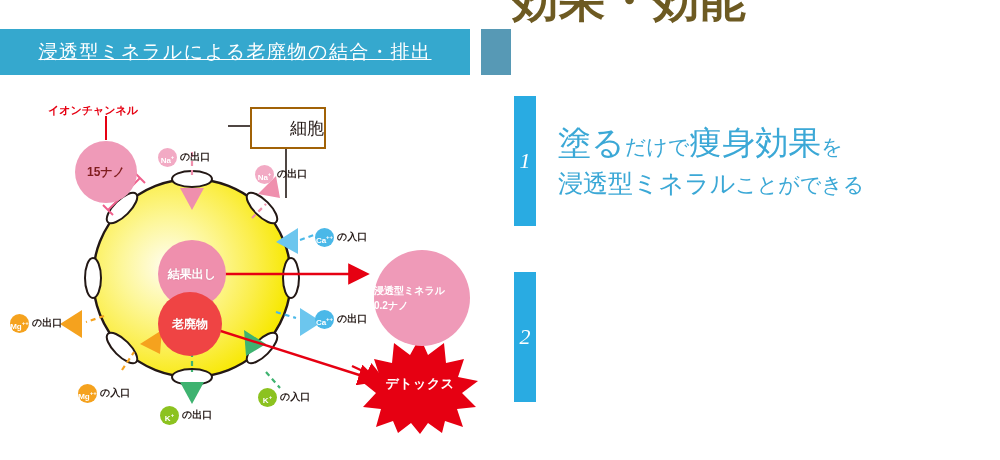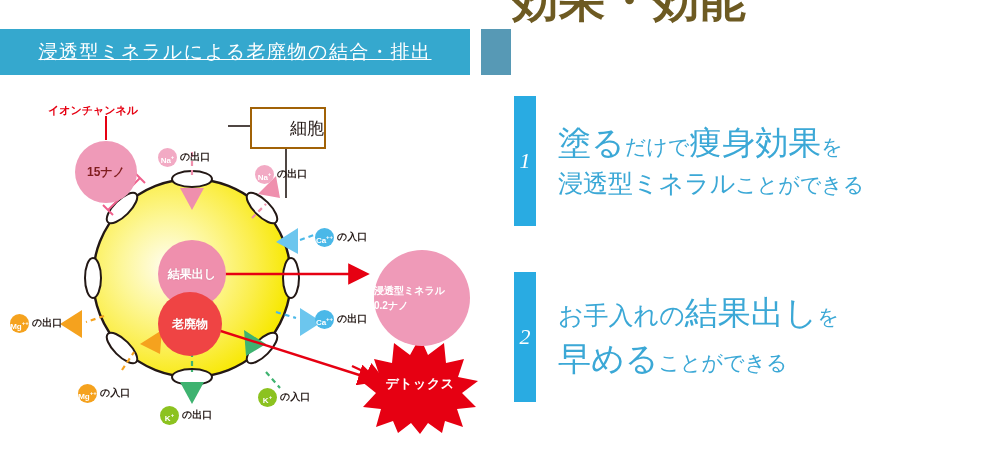--- a/index.html
+++ b/index.html
@@ -422,19 +422,15 @@
   <div class="benefit-row" id="benefit-1">
     <div class="benefit-bar">1</div>
     <div class="benefit-text">
       <div class="benefit-line"><span class="big">塗る</span><span class="small">だけで</span><span class="big">痩身効果</span><span class="small">を</span></div>
       <div class="benefit-line"><span class="mid">浸透型ミネラル</span><span class="small">ことができる</span></div>
     </div>
   </div>
 
   <div class="benefit-row" id="benefit-2">
     <div class="benefit-bar">2</div>
-    <div class="benefit-text">
-      <div class="benefit-line"><span class="mid">お手入れの</span><span class="big">結果出し</span><span class="small">を</span></div>
-      <div class="benefit-line"><span class="big">早める</span><span class="small">ことができる</span></div>
-    </div>
   </div>
 
 </div>
 
 </body></html>

